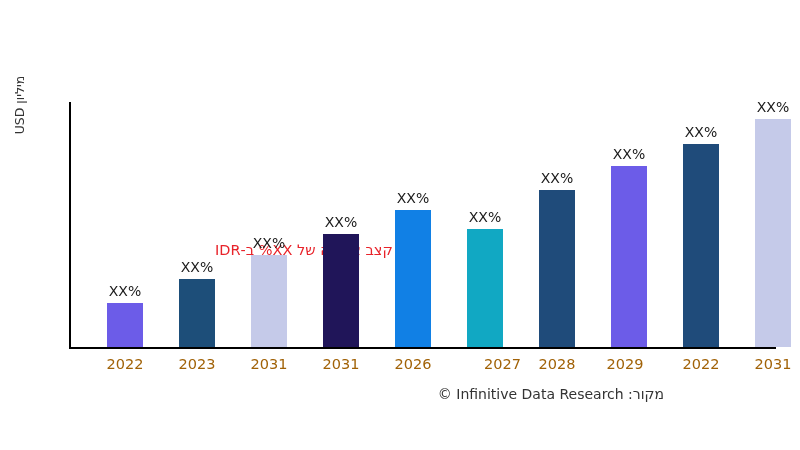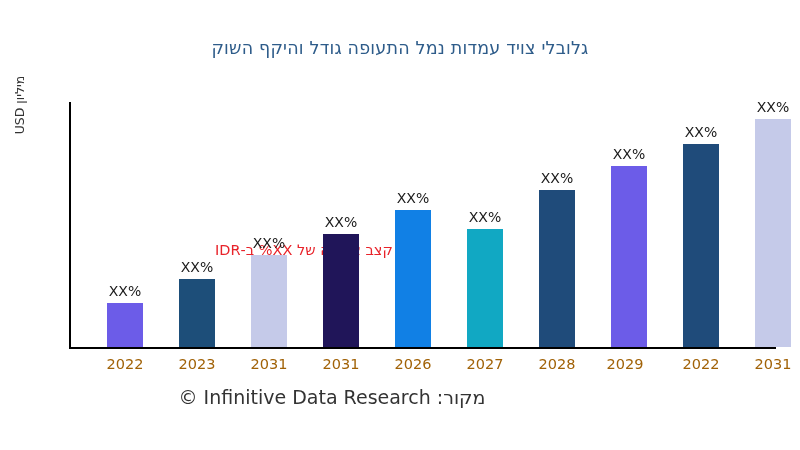--- a/index.html
+++ b/index.html
@@ -123,34 +123,33 @@
     font-size: 14.5px;
     color: #a16207;
   }
 
   
   #source-footer {
     position: absolute;
     left: 0;
     top: 386px;
     width: 664px;
-    text-align: center;
-    font-size: 19px;
+    text-align: right;
+    font-size: 14px;
     color: #333333;
     direction: rtl;
     unicode-bidi: plaintext;
     white-space: nowrap;
   }
 </style>
 </head>
 <body>
 
 <div id="chart-root">
 
-  <div id="chart-title">גלובלי צויד עמדות נמל התעופה גודל והיקף השוק</div>
 
   <div id="y-axis-title">מיליון USD</div>
 
   <div id="plot-area">
     <div id="axis-y-line"></div>
     <div id="axis-x-line"></div>
 
     <div id="growth-annotation">קצב צמיחה של XX% ב-IDR</div>
 
     <div id="bars-container">
@@ -196,21 +195,21 @@
         </div>
       </div>
   </div>
 
   <div id="x-tick-labels">
       <div class="x-tick-label" style="left: 89px;">2022</div>
       <div class="x-tick-label" style="left: 161px;">2023</div>
       <div class="x-tick-label" style="left: 233px;">2031</div>
       <div class="x-tick-label" style="left: 305px;">2031</div>
       <div class="x-tick-label" style="left: 377px;">2026</div>
-      <div class="x-tick-label" style="left: 449px;">2027</div>
+      <div class="x-tick-label" style="left: 449px; text-align: right;">2027</div>
       <div class="x-tick-label" style="left: 521px;">2028</div>
       <div class="x-tick-label" style="left: 589px;">2029</div>
       <div class="x-tick-label" style="left: 665px;">2022</div>
       <div class="x-tick-label" style="left: 737px;">2031</div>
     </div>
 
   <div id="source-footer">מקור: Infinitive Data Research ©</div>
 
 </div>
 

